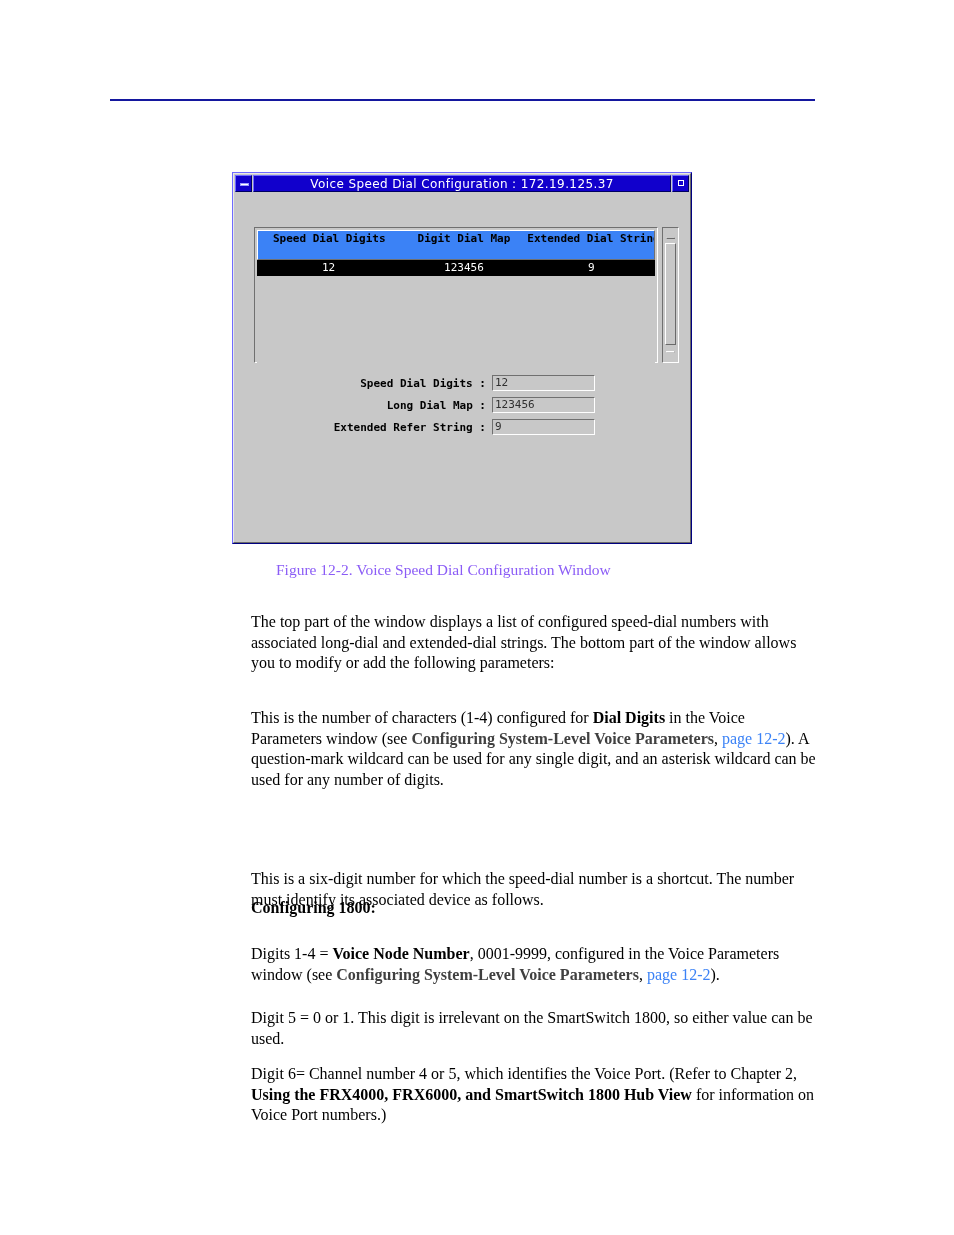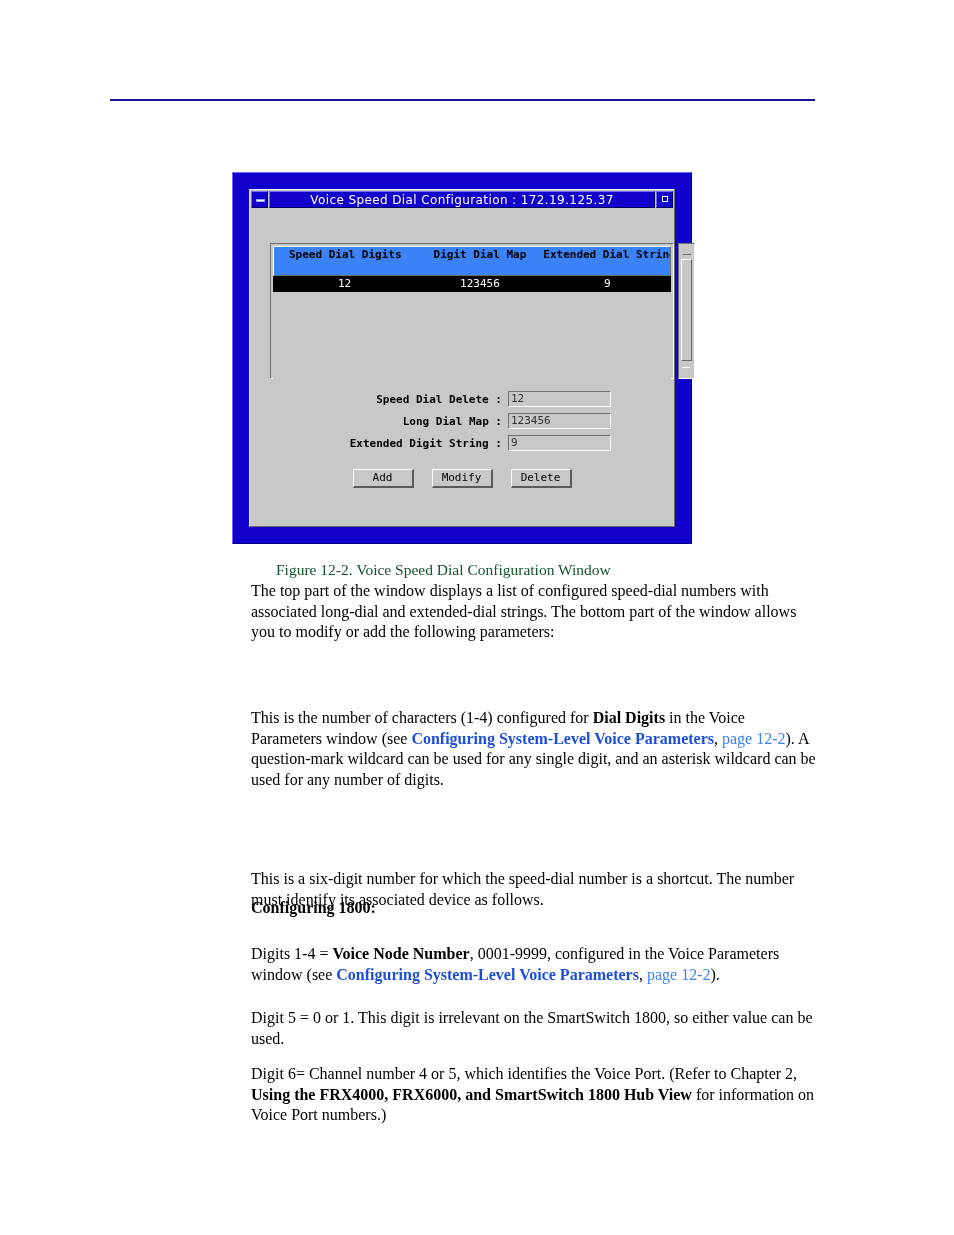--- a/index.html
+++ b/index.html
@@ -32,21 +32,21 @@
     left: 232px;
     top: 172px;
     width: 460px;
     height: 372px;
     background: #1100cc;
     border-top: 1px solid #6f6bff;
     border-left: 1px solid #6f6bff;
     border-right: 1px solid #000080;
     border-bottom: 1px solid #000080;
     box-sizing: border-box;
-    padding: 16px;
+    padding: 0;
   }
   .mwm-inner {
     width: 100%;
     height: 100%;
     background: #c8c8c8;
     position: relative;
     border-top: 1px solid #e8e8e8;
     border-left: 1px solid #e8e8e8;
     border-right: 1px solid #6a6a6a;
     border-bottom: 1px solid #6a6a6a;
@@ -317,40 +317,40 @@
     margin: 0 1px 0 -6px;
   }
 
   
   .figcaption {
     position: absolute;
     left: 276px;
     top: 561px;
     font-family: "Liberation Serif", serif;
     font-size: 15.5px;
-    color: #14532d;
+    color: #8b5cf6;
     white-space: nowrap;
   }
   .doc-p {
     position: absolute;
     left: 251px;
     width: 565px;
     font-family: "Liberation Serif", serif;
     font-size: 16px;
     line-height: 20.5px;
     color: #000000;
     text-align: left;
   }
-  .p1 { top: 581px; }
+  .p1 { top: 612px; }
   .p2 { top: 708px; }
   .p3 { top: 869px; }
   .p5 { top: 905px; }
   b { font-weight: bold; }
   .lnk {
-    color: #1d4ed8;
+    color: #404040;
     font-weight: bold;
   }
   .lnk-plain {
     color: #3b82f6;
     font-weight: normal;
   }
 </style>
 </head>
 <body>
 
@@ -385,38 +385,33 @@
       </div>
 
       <div class="vscroll">
         <div class="sb-tri up"></div>
         <div class="sb-thumb"></div>
         <div class="sb-tri down"></div>
       </div>
 
       <div class="form-area">
         <div class="form-row">
-          <div class="form-label">Speed Dial Delete :</div>
+          <div class="form-label">Speed Dial Digits :</div>
           <div class="form-input">12</div>
         </div>
         <div class="form-row">
           <div class="form-label">Long Dial Map :</div>
           <div class="form-input">123456</div>
         </div>
         <div class="form-row">
-          <div class="form-label">Extended Digit String :</div>
+          <div class="form-label">Extended Refer String :</div>
           <div class="form-input">9</div>
         </div>
       </div>
 
-      <div class="btn-row btn-row-1">
-        <div class="mbtn">Add</div>
-        <div class="mbtn">Modify</div>
-        <div class="mbtn">Delete</div>
-      </div>
 
 
     </div>
   </div>
 </div>
 
 <div class="figcaption">Figure 12-2.  Voice Speed Dial Configuration Window</div>
 
 <div class="doc-p p1">The top part of the window displays a list of configured speed-dial numbers with associated long-dial and extended-dial strings. The bottom part of the window allows you to modify or add the following parameters:</div>
 

